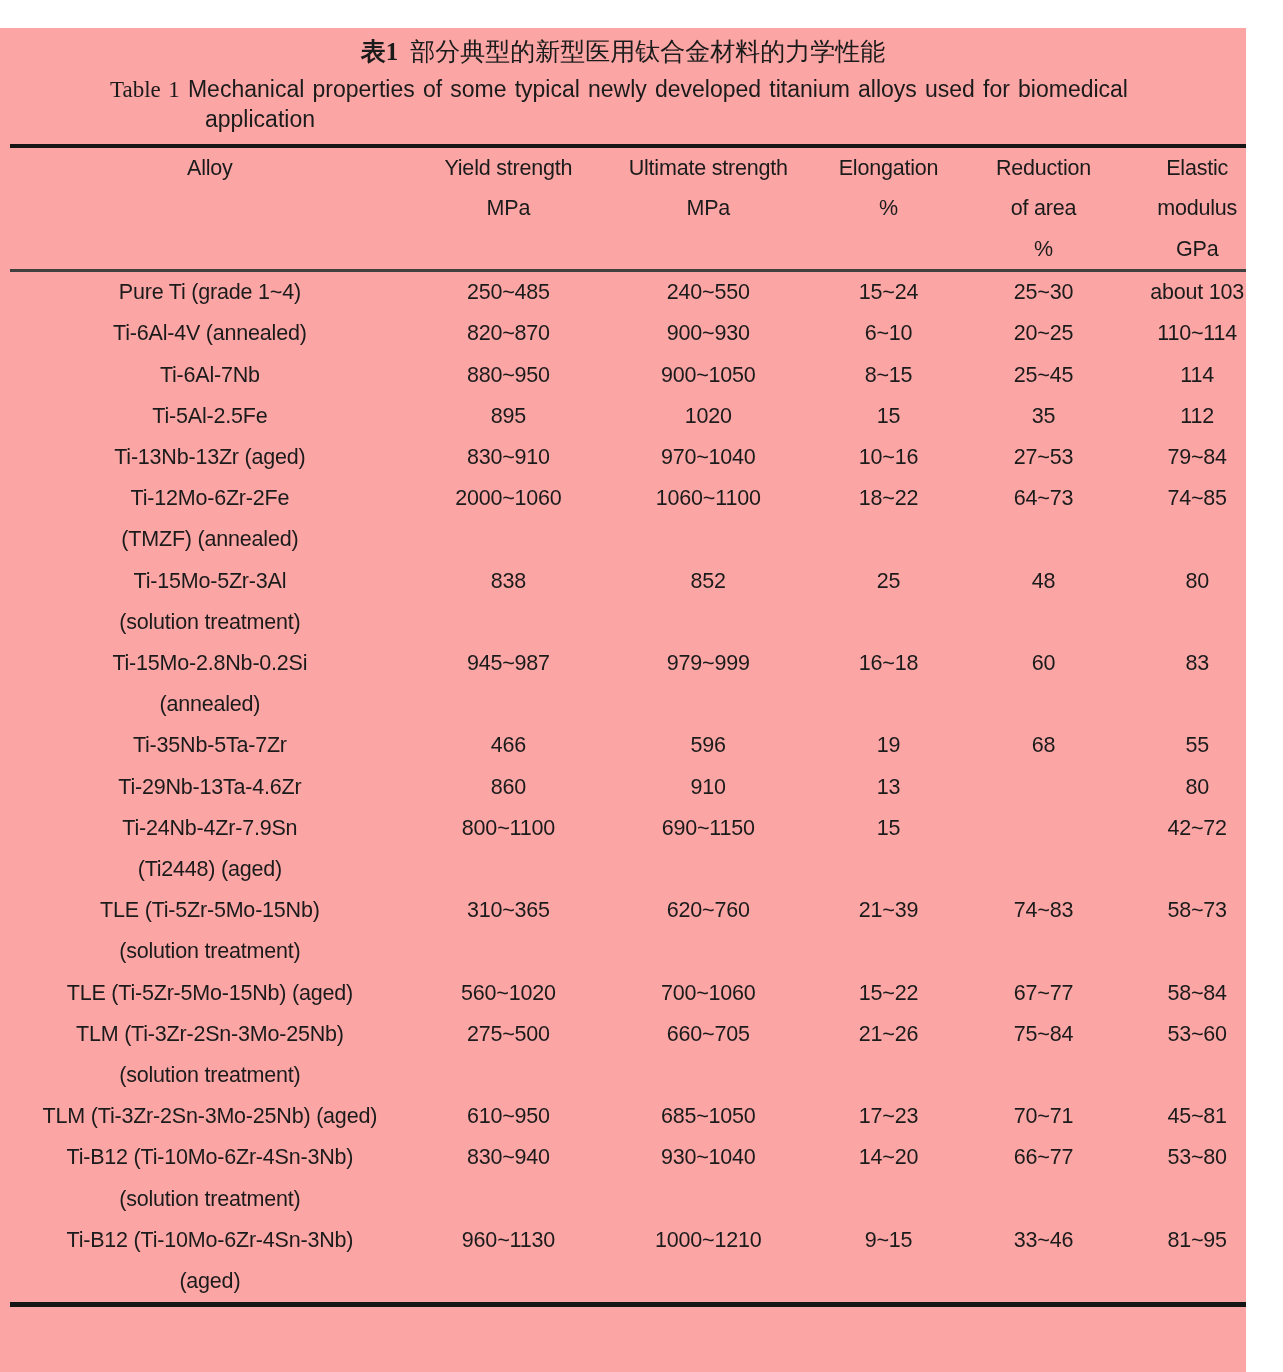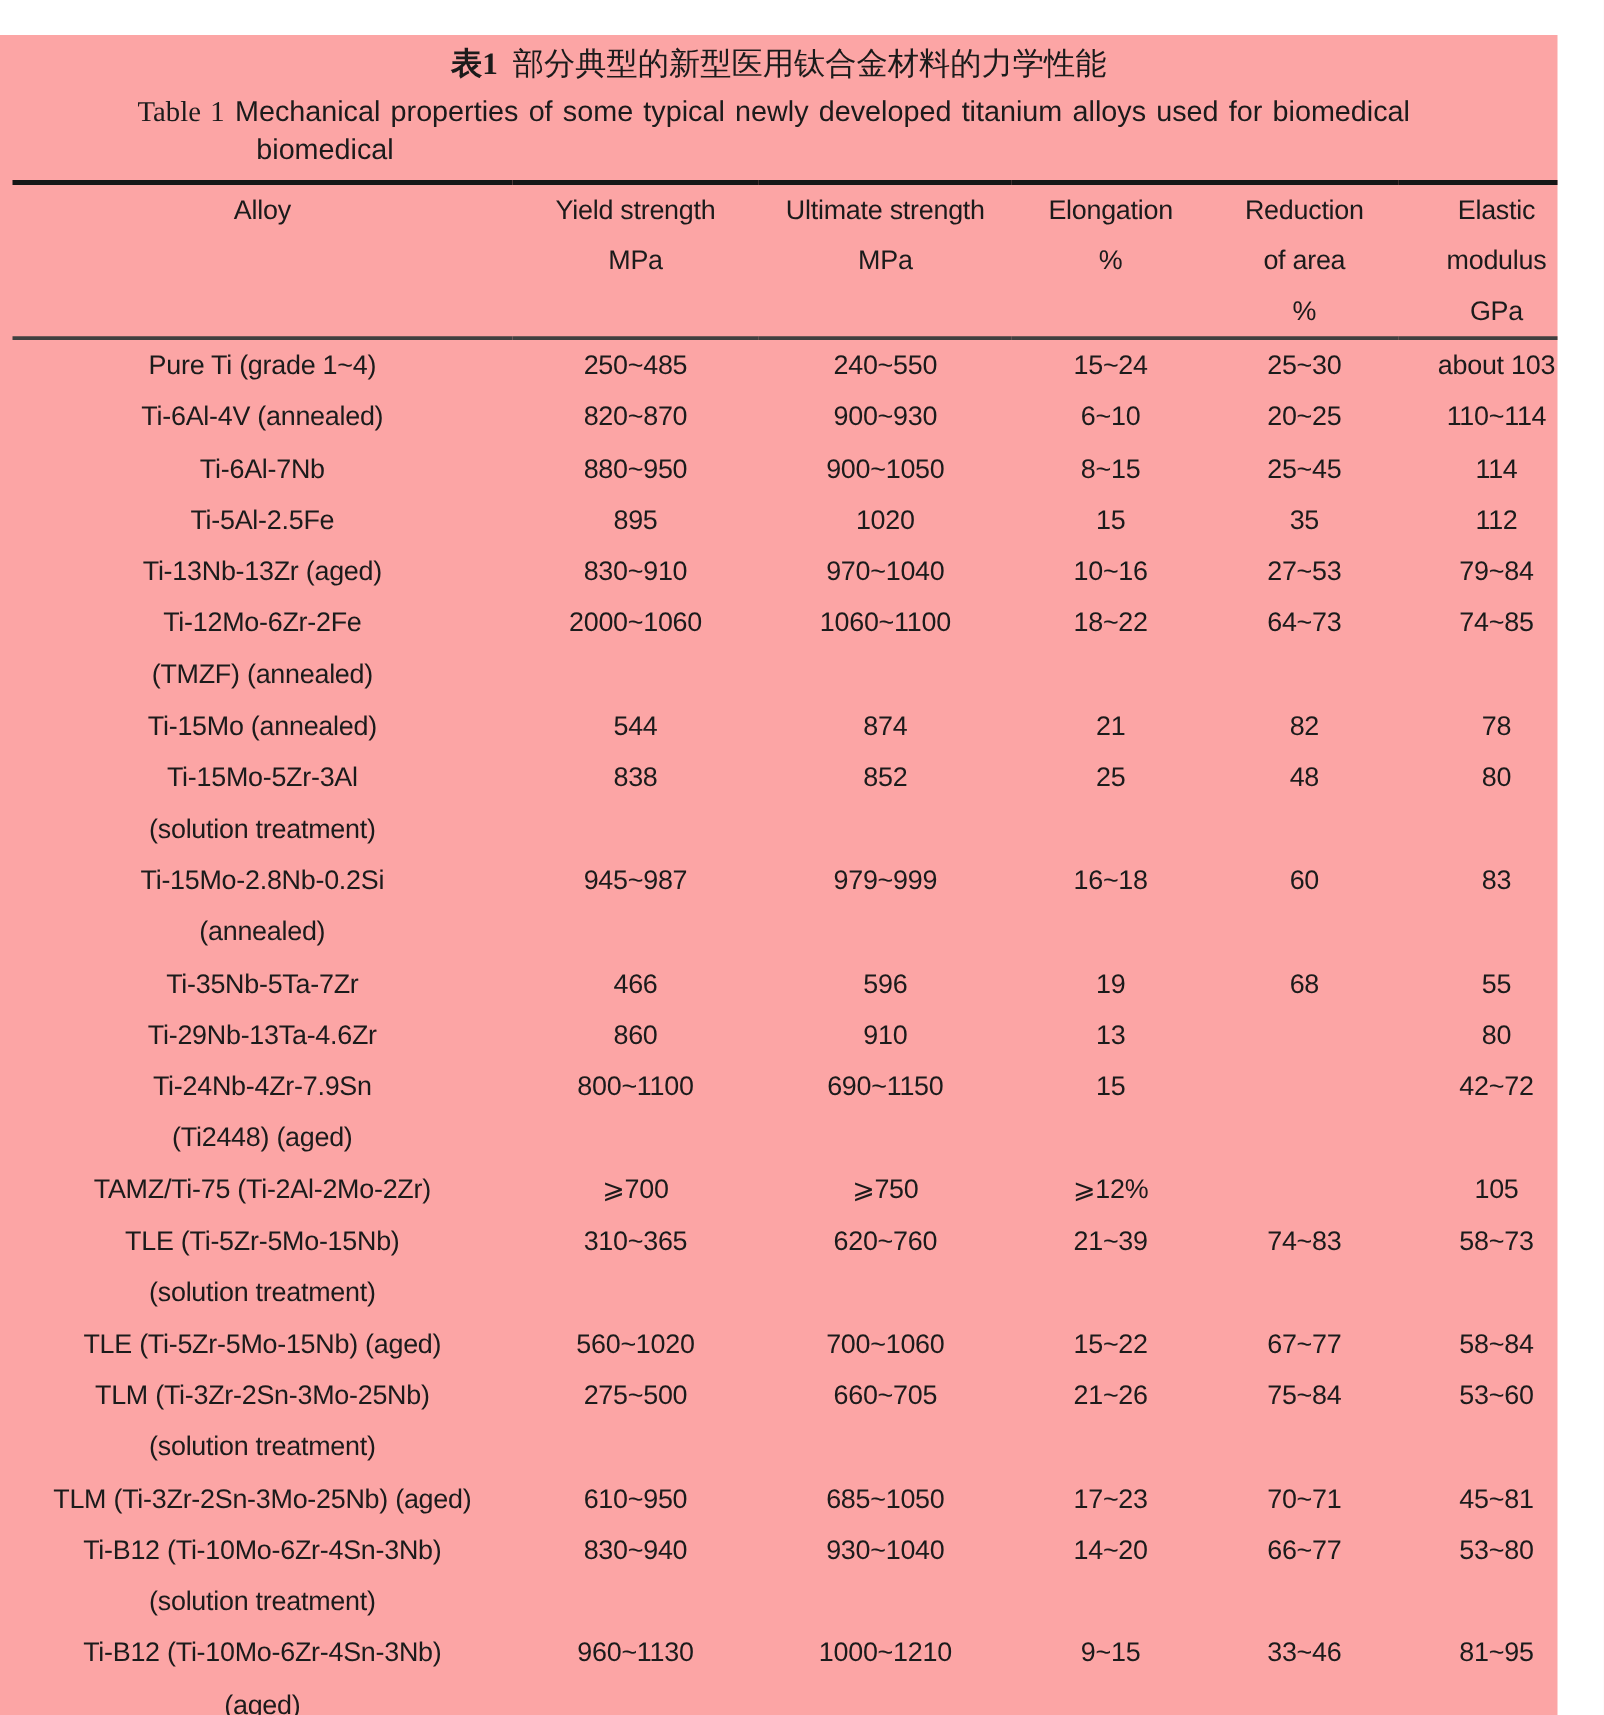--- a/index.html
+++ b/index.html
@@ -78,21 +78,21 @@
 
   <div class="title-zh">
     <span class="lbl">表1</span><span>部分典型的新型医用钛合金材料的力学性能</span>
   </div>
 
   <div class="title-en1">
     <span class="lbl">Table 1</span>
     <span>Mechanical properties of some typical newly developed titanium alloys used for biomedical</span>
   </div>
 
-  <div class="title-en2">biomedical</div>
+  <div class="title-en2">application</div>
 
   <div class="tablewrap">
     <table class="props">
       <colgroup>
         <col style="width:31.6%">
         <col style="width:15.6%">
         <col style="width:16.0%">
         <col style="width:12.5%">
         <col style="width:12.0%">
         <col style="width:12.3%">
@@ -183,30 +183,20 @@
               <div class="al">(TMZF) (annealed)</div>
             </td>
             <td>2000~1060</td>
             <td>1060~1100</td>
             <td>18~22</td>
             <td>64~73</td>
             <td>74~85</td>
           </tr>
           <tr>
             <td>
-              <div class="al">Ti-15Mo (annealed)</div>
-            </td>
-            <td>544</td>
-            <td>874</td>
-            <td>21</td>
-            <td>82</td>
-            <td>78</td>
-          </tr>
-          <tr>
-            <td>
               <div class="al">Ti-15Mo-5Zr-3Al</div>
               <div class="al">(solution treatment)</div>
             </td>
             <td>838</td>
             <td>852</td>
             <td>25</td>
             <td>48</td>
             <td>80</td>
           </tr>
           <tr>
@@ -246,30 +236,20 @@
               <div class="al">(Ti2448) (aged)</div>
             </td>
             <td>800~1100</td>
             <td>690~1150</td>
             <td>15</td>
             <td></td>
             <td>42~72</td>
           </tr>
           <tr>
             <td>
-              <div class="al">TAMZ/Ti-75 (Ti-2Al-2Mo-2Zr)</div>
-            </td>
-            <td>⩾700</td>
-            <td>⩾750</td>
-            <td>⩾12%</td>
-            <td></td>
-            <td>105</td>
-          </tr>
-          <tr>
-            <td>
               <div class="al">TLE (Ti-5Zr-5Mo-15Nb)</div>
               <div class="al">(solution treatment)</div>
             </td>
             <td>310~365</td>
             <td>620~760</td>
             <td>21~39</td>
             <td>74~83</td>
             <td>58~73</td>
           </tr>
           <tr>

